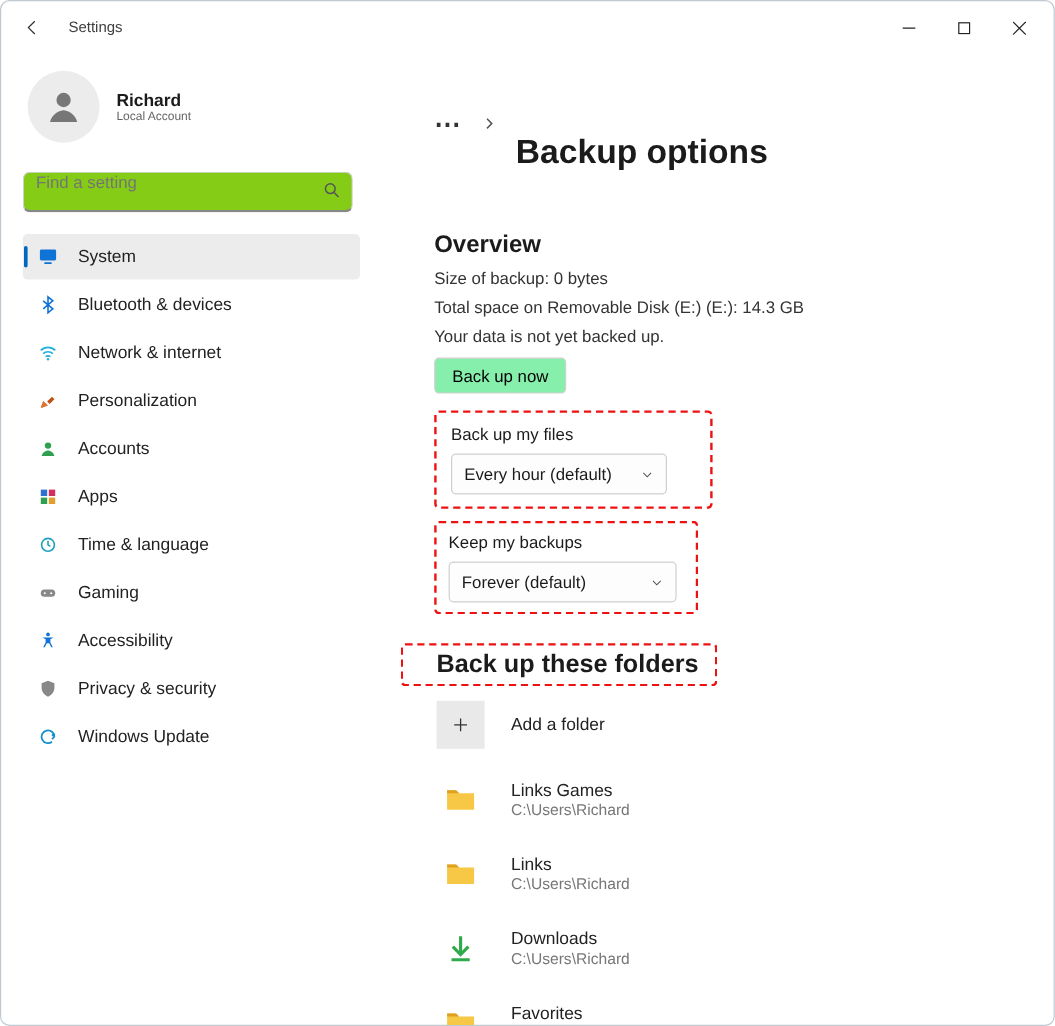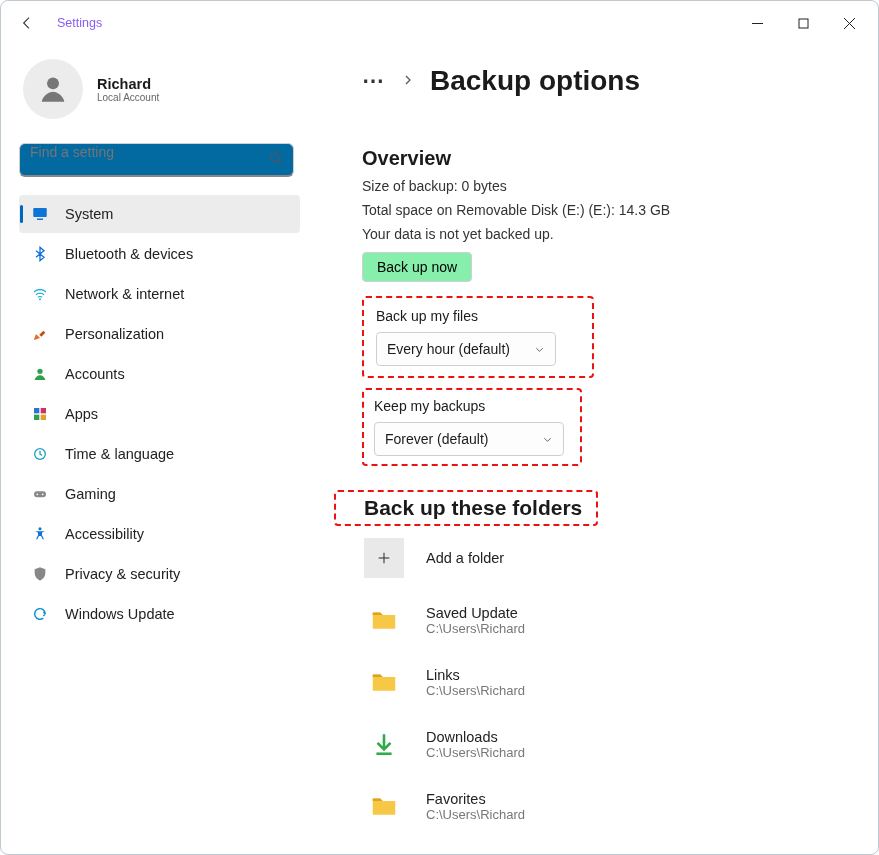--- a/index.html
+++ b/index.html
@@ -24,21 +24,21 @@
       justify-content: space-between;
       padding: 6px 6px 6px 16px;
       height: 44px;
     }
     .titlebar-left { display: flex; align-items: center; gap: 20px; }
     .titlebar-back {
       width: 20px; height: 20px;
       display: flex; align-items: center; justify-content: center;
       cursor: pointer;
     }
-    .titlebar-title { font-size: 12.5px; color: #8b5cf6; }
+    .titlebar-title { font-size: 12.5px; color: #404040; }
 
     .win-controls { display: flex; }
     .win-btn {
       width: 46px; height: 32px;
       display: flex; align-items: center; justify-content: center;
       cursor: pointer;
     }
 
     .content { display: flex; height: calc(100% - 44px); }
 
@@ -64,21 +64,21 @@
     .search {
       position: relative;
       margin: 0 6px 18px 0;
     }
     .search input {
       width: 100%; height: 34px;
       border: 1px solid #cfcfcf; border-bottom: 2px solid #888;
       border-radius: 6px;
       padding: 0 34px 15px 10px;
       font-size: 14px;
-      background: #0369a1;
+      background: #84cc16;
     }
     .search-icon {
       position: absolute; right: 10px; top: 50%; transform: translateY(-50%);
       pointer-events: none;
     }
     .search-icon svg { width: 15px; height: 15px; stroke: #555; }
 
     .nav { display: flex; flex-direction: column; gap: 2px; }
     .nav-item {
       display: flex; align-items: center; gap: 16px;
@@ -100,21 +100,21 @@
       padding: 20px 30px 0 56px;
       overflow-y: auto;
     }
 
     .breadcrumb {
       display: flex; align-items: center; gap: 16px;
       margin-bottom: 50px;
     }
     .bc-more { font-size: 22px; letter-spacing: 2px; font-weight: 700; cursor: pointer; color: #333; }
     .bc-chevron svg { width: 12px; height: 12px; stroke: #555; }
-    .bc-title { font-size: 28px; font-weight: 600; }
+    .bc-title { font-size: 28px; font-weight: 600; margin-top: 46px; }
 
     .section-heading { font-size: 20px; font-weight: 600; margin-bottom: 8px; }
     .info-line { font-size: 14px; color: #333; margin-bottom: 8px; }
 
     .btn {
       display: inline-block;
       border: 1px solid #d0d0d0;
       background: #86efac;
       border-radius: 4px;
       padding: 6px 14px;
@@ -396,21 +396,21 @@
       </div>
 
       <div class="folder-row">
         <div class="folder-icon">
           <svg viewBox="0 0 24 24" width="30" height="30">
               <path d="M3 6h6l2 2h10v11H3z" fill="#f7c846"></path>
               <path d="M3 6h6l2 2H3z" fill="#e0a020"></path>
             </svg>
         </div>
         <div>
-          <div class="folder-name">Saved Update</div>
+          <div class="folder-name">Links Games</div>
           <div class="folder-path">C:\Users\Richard</div>
         </div>
       </div>
 
       <div class="folder-row">
         <div class="folder-icon">
           <svg viewBox="0 0 24 24" width="30" height="30">
               <path d="M3 6h6l2 2h10v11H3z" fill="#f7c846"></path>
               <path d="M3 6h6l2 2H3z" fill="#e0a020"></path>
             </svg>

